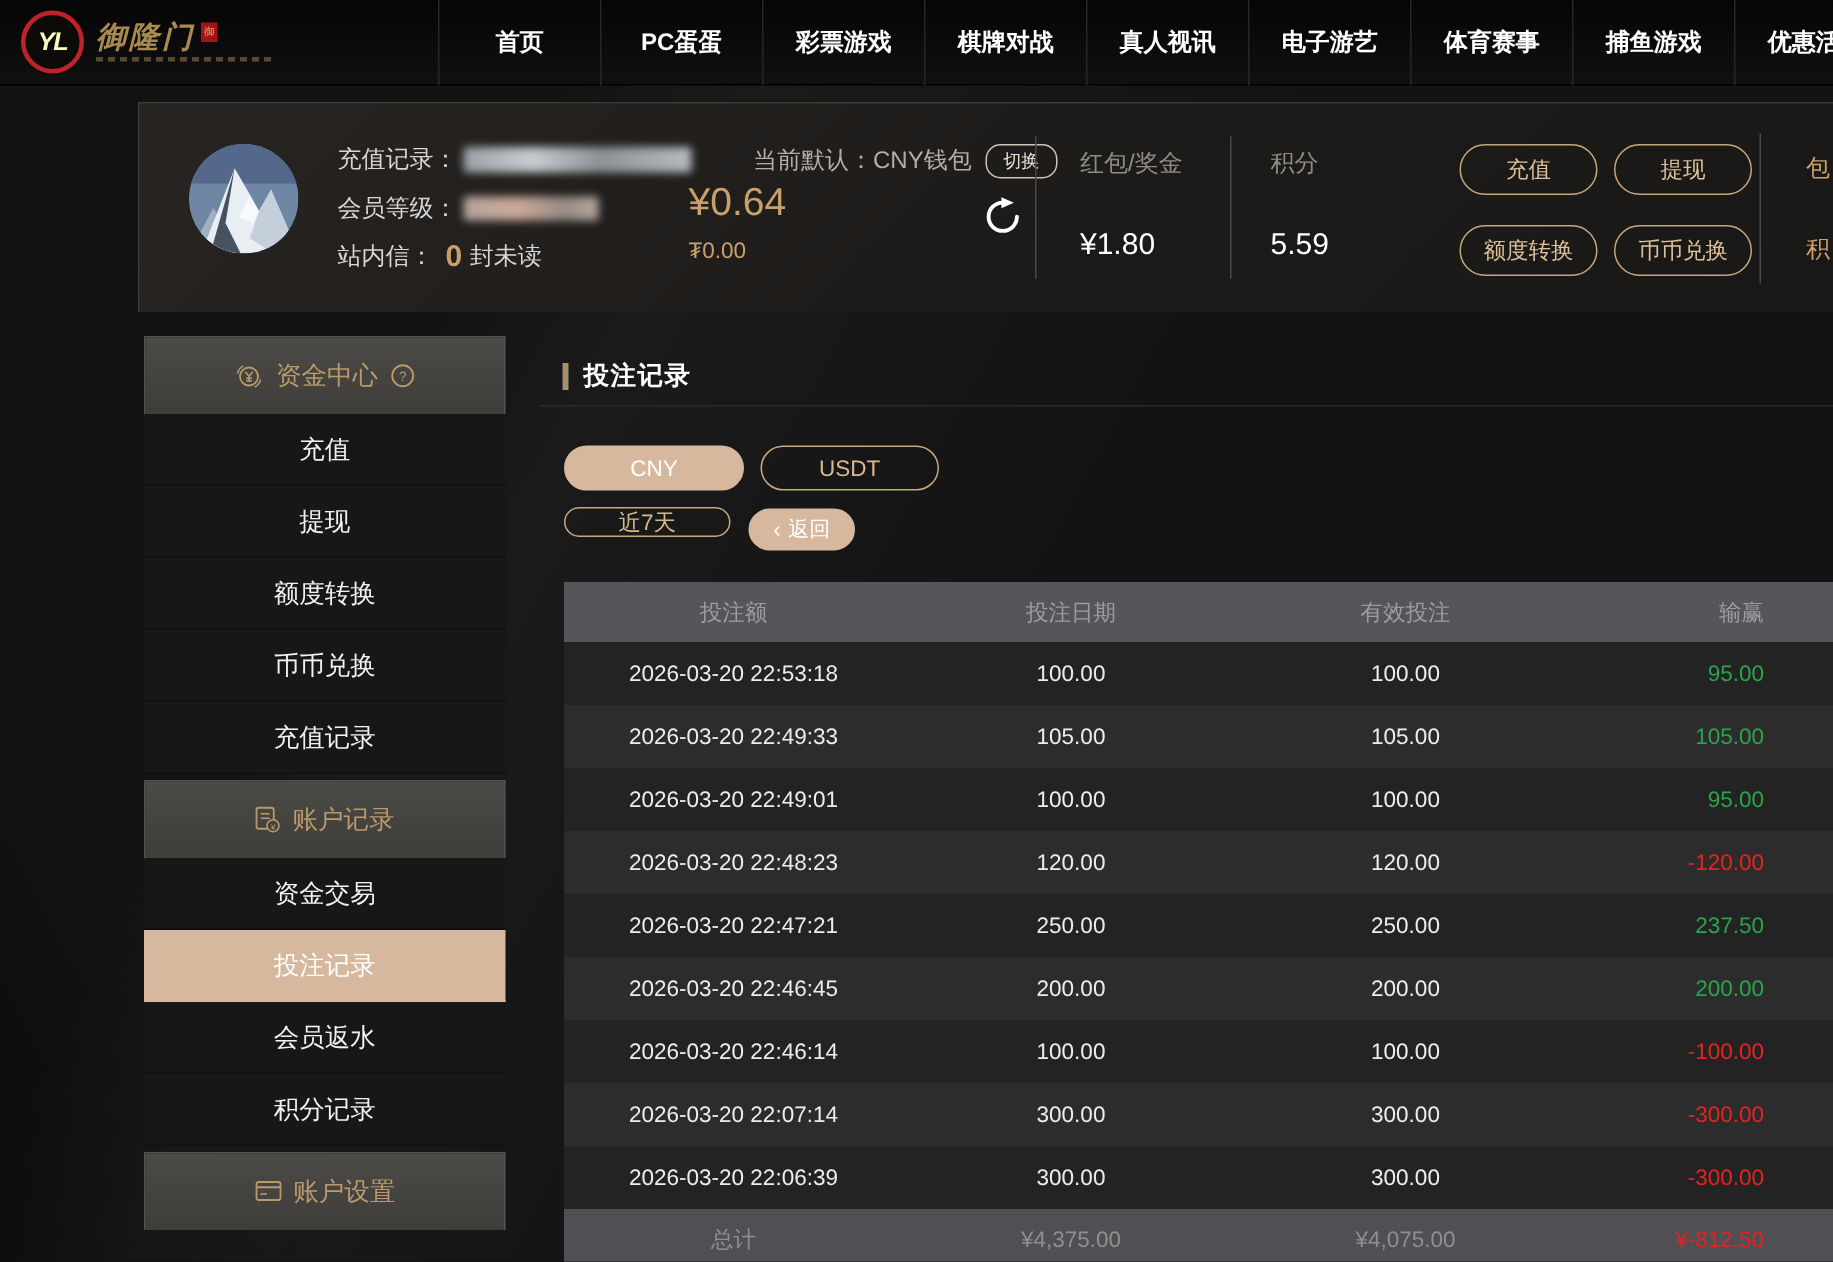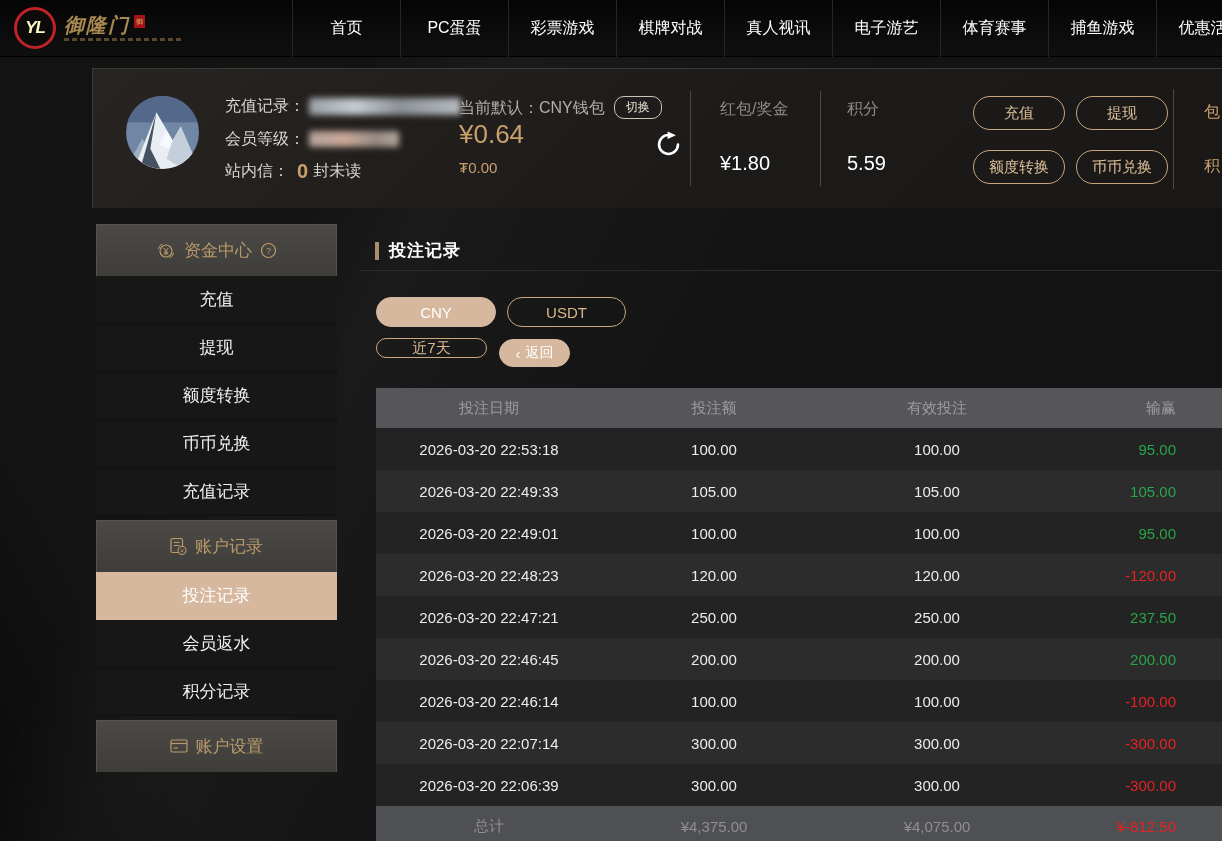--- a/index.html
+++ b/index.html
@@ -40,39 +40,39 @@
     margin-top:3px; width:118px; height:3px;
     background:repeating-linear-gradient(90deg,#6d5839 0 5px, transparent 5px 8px);
     opacity:.8;
   }
   .nav-items {
     position:absolute; left:292px; top:0; height:57px; display:flex;
     border-left:1px solid #262626;
   }
   .nav-item {
     width:108px; height:57px; display:flex; align-items:center; justify-content:center;
-    color:#fff; font-size:16px; font-weight:400; border-right:1px solid #262626;
+    color:#fff; font-size:16px; font-weight:700; border-right:1px solid #262626;
     cursor:pointer; white-space:nowrap; overflow:hidden;
   }
 
   
   .user-panel {
     position:absolute; left:92px; top:68px; width:1130px; height:140px; z-index:1;
     background:linear-gradient(135deg,#272422 0%,#1d1b19 55%,#1a1816 100%);
     border-top:1px solid #3c3a36; border-left:1px solid #3c3a36;
   }
   .avatar { position:absolute; left:33px; top:27px; width:73px; height:73px; border-radius:50%; overflow:hidden; }
   .u-row { position:absolute; left:132px; display:flex; align-items:center; font-size:16px; color:#d6d6d6; height:20px; }
   .blur-block { filter:blur(3px); border-radius:2px; }
   .blur-acc { width:152px; height:17px; margin-left:4px;
     background:linear-gradient(90deg,#9aa0a6,#c7ccd1 30%,#8d9298 60%,#b7bcc2); }
   .blur-lvl { width:90px; height:16px; margin-left:4px;
     background:linear-gradient(90deg,#b4a49d,#caa998 40%,#988b86 75%,#b5a79e); }
   .inbox-count { color:#c9a06c; font-size:20px; font-weight:bold; margin:0 5px 0 8px; }
-  .wallet-line1 { position:absolute; left:366px; top:27px; display:flex; align-items:flex-end; gap:9px; }
+  .wallet-line1 { position:absolute; left:366px; top:27px; display:flex; align-items:center; gap:9px;padding-left:43px; }
   .wallet-default { color:#b3aea6; font-size:16px; }
   .switch-btn {
     border:1px solid #ccc4b4; color:#e8e2d6; font-size:12px;
     border-radius:10px; padding:2px 11px; background:transparent; cursor:pointer;
   }
   .wallet-amount { position:absolute; left:366px; top:50px; color:#c9a06c; font-size:26px; font-weight:400; }
   .wallet-sub { position:absolute; left:366px; top:90px; color:#c9a06c; font-size:15px; }
   .refresh-btn { position:absolute; left:560px; top:62px; width:30px; height:30px; background:none; border:none; cursor:pointer; }
   .vsep { position:absolute; width:1px; background:#4a4843; }
   .sep1 { left:597px; top:22px; height:95px; }
@@ -251,20 +251,21 @@
       <span class="sb-ico">
         <svg width="17" height="19" viewBox="0 0 17 19" fill="none">
           <rect x="1" y="1.5" width="11.5" height="14" rx="1.5" stroke="#bb9a6a" stroke-width="1.2"></rect>
           <path d="M3.8 5.5 H9.7 M3.8 8.5 H9.7" stroke="#bb9a6a" stroke-width="1.1"></path>
           <circle cx="12" cy="13.5" r="4" fill="#444340" stroke="#bb9a6a" stroke-width="1.1"></circle>
           <text x="12" y="16" text-anchor="middle" font-size="5.5" fill="#bb9a6a">¥</text>
         </svg>
       </span>
       <span>账户记录</span>
     </div>
+    <div class="sb-item">资金交易</div>
     <div class="sb-item active">投注记录</div>
     <div class="sb-item">会员返水</div>
     <div class="sb-item">积分记录</div>
     <div class="sb-head">
       <span class="sb-ico">
         <svg width="18" height="15" viewBox="0 0 18 15" fill="none">
           <rect x="1" y="1" width="16" height="12" rx="1.5" stroke="#bb9a6a" stroke-width="1.2"></rect>
           <path d="M1 4.5 H17" stroke="#bb9a6a" stroke-width="1.2"></path>
           <path d="M3.5 9 H8" stroke="#bb9a6a" stroke-width="1.1"></path>
         </svg>
@@ -282,22 +283,22 @@
 <button class="pill filled tab-cny">CNY</button>
 <button class="pill tab-usdt">USDT</button>
 <button class="pill btn-range">近7天</button>
 <button class="pill filled btn-back">
   <span class="chev">‹</span>
   <span>返回</span>
 </button>
 
 <div class="btable" id="btable">
     <div class="t-row t-head">
+      <div class="t-cell c1">投注额</div>
       <div class="t-cell c0">投注日期</div>
-      <div class="t-cell c1">投注额</div>
       <div class="t-cell c2">有效投注</div>
       <div class="t-cell c3">输赢</div>
     </div>
     <div class="t-row odd">
       <div class="t-cell c0">2026-03-20 22:53:18</div>
       <div class="t-cell c1">100.00</div>
       <div class="t-cell c2">100.00</div>
       <div class="t-cell c3 win">95.00</div>
     </div>
     <div class="t-row even">

